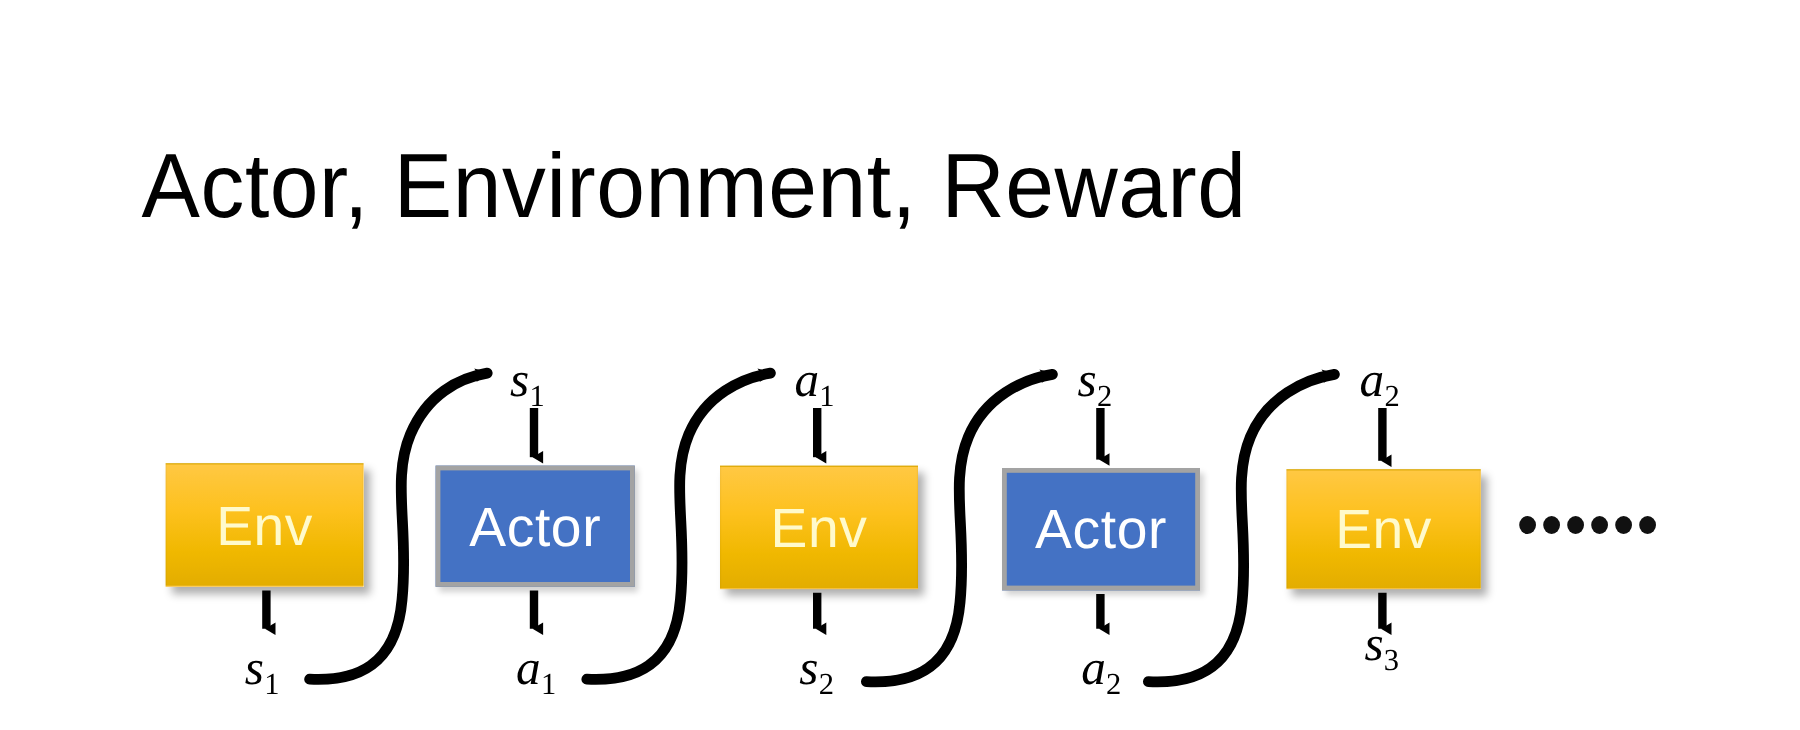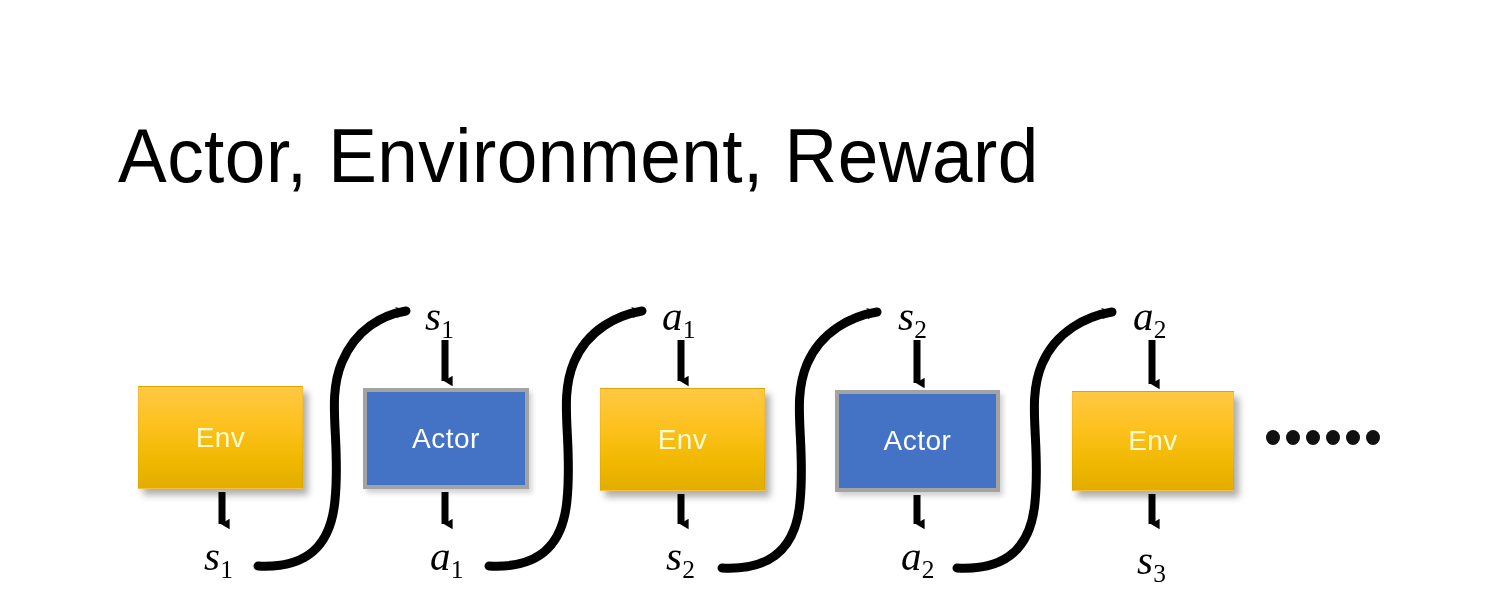--- a/index.html
+++ b/index.html
@@ -50,21 +50,21 @@
 
   
   .node {
     position: absolute;
     display: flex;
     align-items: center;
     justify-content: center;
     color: #ffffff;
     font-family: "Liberation Sans", sans-serif;
     font-weight: 400;
-    font-size: 28px;
+    font-size: 46px;
     letter-spacing: 0.5px;
     box-sizing: border-box;
   }
   .node.env {
     background: linear-gradient(to bottom, #FFC843 0%, #FDC11E 38%, #F0B800 72%, #E3AD00 100%);
     color: #FFFACB;
     box-shadow: 5px 6px 7px rgba(0,0,0,0.32);
     border: 1px solid rgba(0,0,0,0.04);
   }
   .node.actor {
@@ -200,21 +200,21 @@
     </div>
     <div class="mlabel" style="left:430px; top:536px;">
       <span>a</span><sub>1</sub>
     </div>
     <div class="mlabel" style="left:666px; top:536px;">
       <span>s</span><sub>2</sub>
     </div>
     <div class="mlabel" style="left:901px; top:536px;">
       <span>a</span><sub>2</sub>
     </div>
-    <div class="mlabel" style="left:1137px; top:540px;">
+    <div class="mlabel" style="left:1137px; top:516px;">
       <span>s</span><sub>3</sub>
     </div>
 
     <div id="ellipsis">
       <span class="dot"></span>
       <span class="dot"></span>
       <span class="dot"></span>
       <span class="dot"></span>
       <span class="dot"></span>
       <span class="dot"></span>

